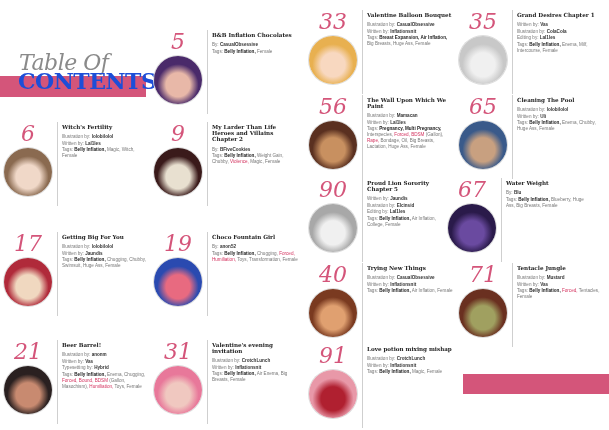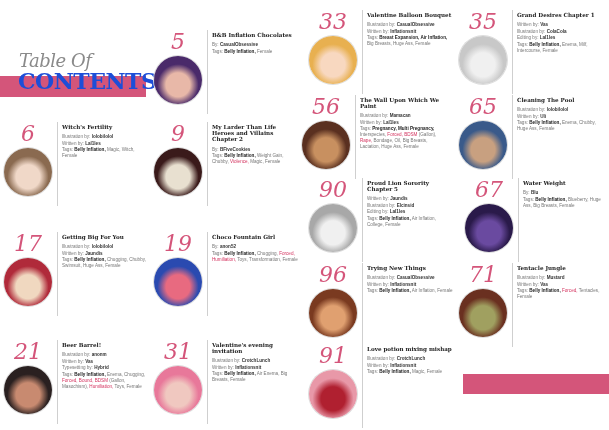--- a/index.html
+++ b/index.html
@@ -5,21 +5,21 @@
   html, body { margin:0; padding:0; }
   body { width:609px; height:430px; background:#ffffff; position:relative; overflow:hidden;
          font-family:"Liberation Sans", sans-serif; color:#222; }
   .page { position:absolute; top:0; height:430px; }
   .page-left { left:0; width:305px; }
   .page-right { left:305px; width:304px; }
 
   .toc-header { position:absolute; left:0; top:48px; width:150px; height:52px; }
   .toc-bar { position:absolute; left:0; top:28px; width:146px; height:21px; background:#d4557a; }
   .toc-sub { position:absolute; left:19px; top:2px; font-family:"DejaVu Serif", serif; font-style:italic;
-             font-size:18px; color:#8a8a8a; letter-spacing:-0.5px; }
+             font-size:22px; color:#8a8a8a; letter-spacing:-0.5px; }
   .toc-main { position:absolute; left:18px; top:20px; font-family:"DejaVu Serif", serif; font-weight:bold;
               font-size:22px; color:#1d4ed8; letter-spacing:-0.5px; }
 
   .entry { position:absolute; width:148px; height:100px; }
   .num { position:absolute; top:0; width:56px; text-align:center; font-family:"DejaVu Serif", serif;
          font-style:italic; font-size:22px; color:#d4557a; line-height:24px; }
   .thumb { position:absolute; top:26px; width:48px; height:48px; border-radius:50%; overflow:hidden;
            box-shadow:0 0 0 1px #ddd; }
   .divider { position:absolute; left:57px; top:0; width:1px; height:84px; background:#cfcfcf; }
   .info { position:absolute; left:62px; top:2px; width:86px; font-size:4.6px; line-height:6px; color:#777; }
@@ -136,21 +136,21 @@
     <div class="thumb" style="left:4px;background:radial-gradient(circle at 50% 60%, #f0f0f0 0 32%, #c8c8c8 55%);"></div>
     <div class="divider"></div>
     <div class="info">
       <div class="title">Grand Desires Chapter 1</div>
       <div class="credit"><span>Written by:</span> <b>Vas</b></div>
         <div class="credit"><span>Illustration by:</span> <b>ColaCola</b></div>
         <div class="credit"><span>Editing by:</span> <b>Lal1les</b></div>
       <div class="tags"><span>Tags:</span> <b>Belly Inflation,</b><span> Enema, Milf, Intercourse, Female</span></div>
     </div>
     </div>
-    <div class="entry" style="left: 298px; top: 95px;">
+    <div class="entry" style="left: 305px; top: 95px;">
     <div class="num">56</div>
     <div class="thumb" style="left:4px;background:radial-gradient(circle at 50% 60%, #c89060 0 32%, #5a3020 55%);"></div>
     <div class="divider"></div>
     <div class="info">
       <div class="title">The Wall Upon Which We Paint</div>
       <div class="credit"><span>Illustration by:</span> <b>Mamacan</b></div>
         <div class="credit"><span>Written by:</span> <b>Lal1les</b></div>
       <div class="tags"><span>Tags:</span> <b>Pregnancy, Multi Pregnancy,</b><span> Interspecies, </span><span class="warn">Forced, BDSM</span><span> (Gallon), </span><span class="warn">Rape,</span><span> Bondage, Oil, Big Breasts, Lactation, Huge Ass, Female</span></div>
     </div>
     </div>
@@ -170,32 +170,32 @@
     <div class="thumb" style="left:4px;background:radial-gradient(circle at 50% 60%, #f0f0f0 0 32%, #a8a8a8 55%);"></div>
     <div class="divider"></div>
     <div class="info">
       <div class="title">Proud Lion Sorority Chapter 5</div>
       <div class="credit"><span>Written by:</span> <b>Jaundis</b></div>
         <div class="credit"><span>Illustration by:</span> <b>Elcinsid</b></div>
         <div class="credit"><span>Editing by:</span> <b>Lal1les</b></div>
       <div class="tags"><span>Tags:</span> <b>Belly Inflation,</b><span> Air Inflation, College, Female</span></div>
     </div>
     </div>
-    <div class="entry" style="left: 461px; top: 178px;">
+    <div class="entry" style="left: 444px; top: 178px;">
     <div class="num">67</div>
     <div class="thumb" style="left:4px;background:radial-gradient(circle at 50% 60%, #6a4aa0 0 32%, #2a1a4a 55%);"></div>
     <div class="divider"></div>
     <div class="info">
       <div class="title">Water Weight</div>
       <div class="credit"><span>By:</span> <b>Blu</b></div>
       <div class="tags"><span>Tags:</span> <b>Belly Inflation,</b><span> Blueberry, Huge Ass, Big Breasts, Female</span></div>
     </div>
     </div>
     <div class="entry" style="left: 305px; top: 263px;">
-    <div class="num">96</div>
+    <div class="num">40</div>
     <div class="thumb" style="left:4px;background:radial-gradient(circle at 50% 60%, #e0a070 0 32%, #7a3a20 55%);"></div>
     <div class="divider"></div>
     <div class="info">
       <div class="title">Trying New Things</div>
       <div class="credit"><span>Illustration by:</span> <b>CasualObsessive</b></div>
         <div class="credit"><span>Written by:</span> <b>Inflationsnit</b></div>
       <div class="tags"><span>Tags:</span> <b>Belly Inflation,</b><span> Air Inflation, Female</span></div>
     </div>
     </div>
     <div class="entry" style="left: 455px; top: 263px;">

